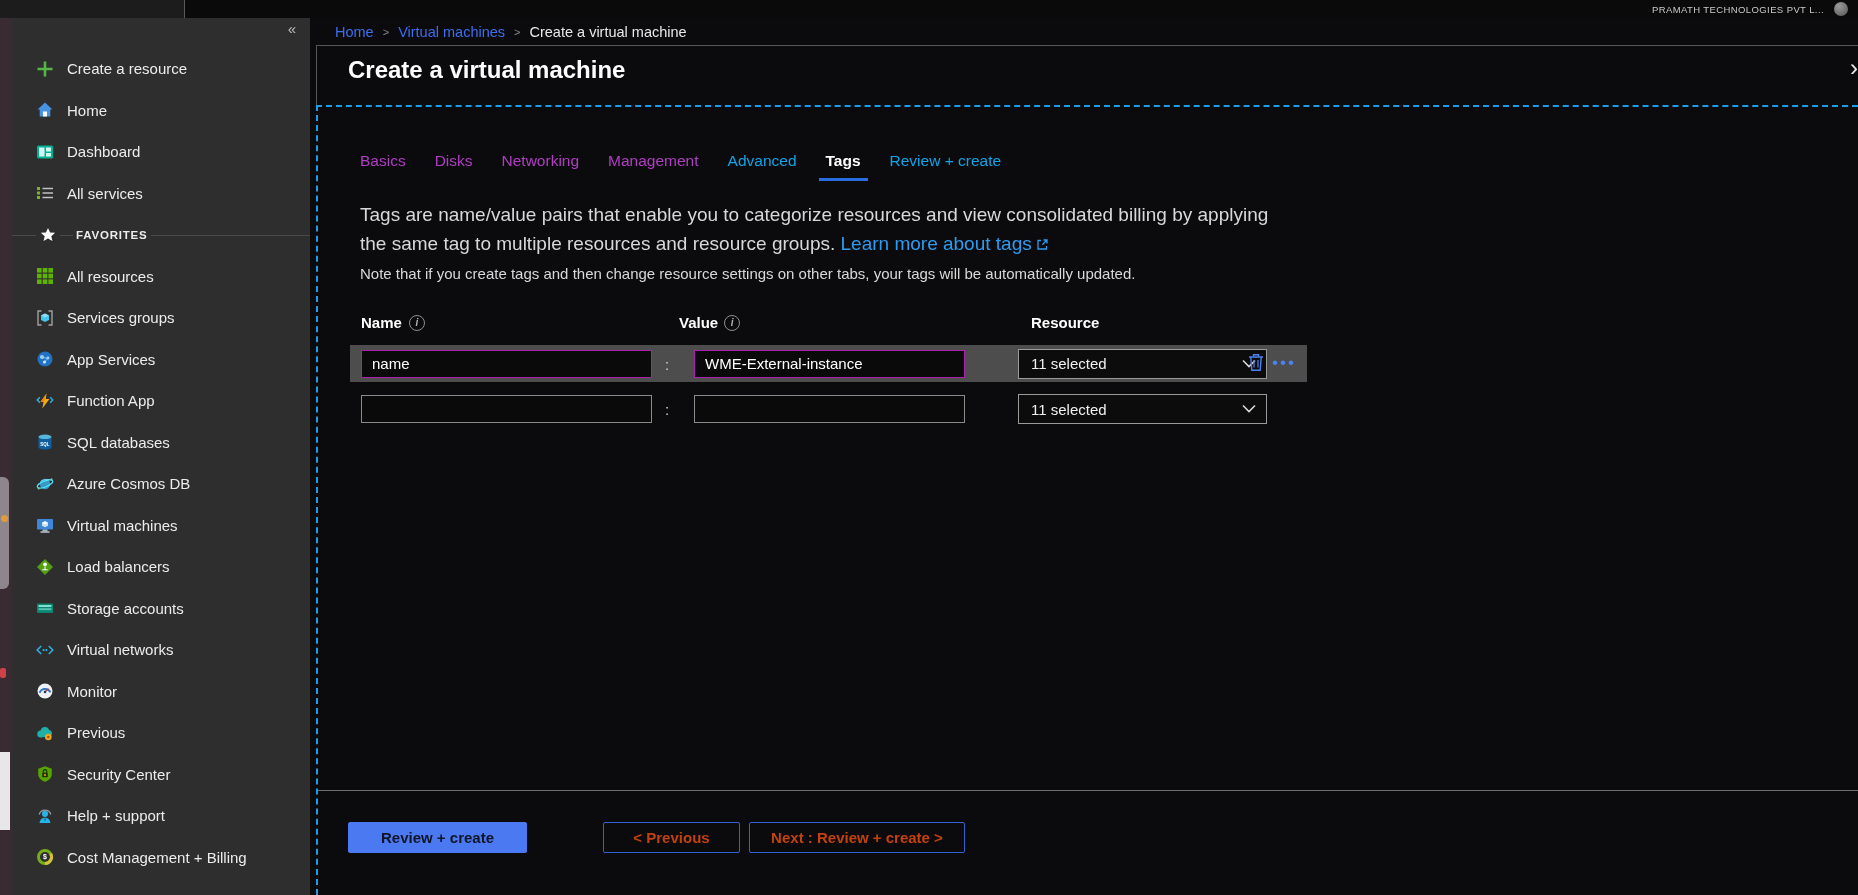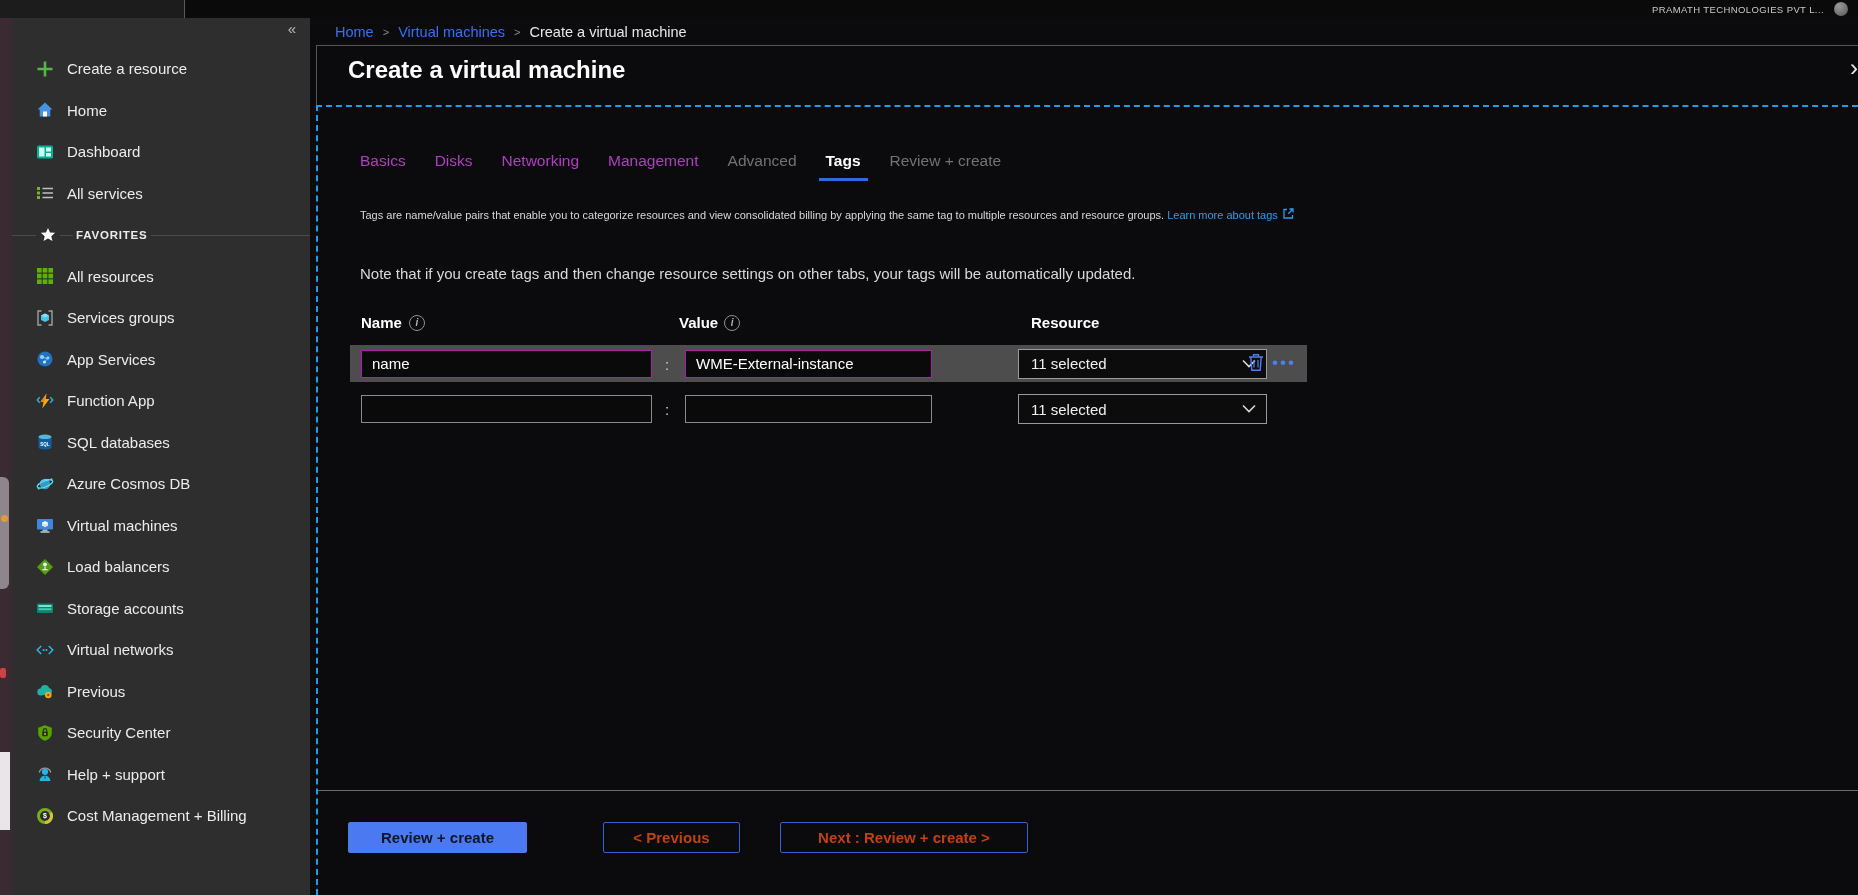--- a/index.html
+++ b/index.html
@@ -41,57 +41,57 @@
   .title-chevron{position:absolute;right:0px;top:38px;font-size:24px;color:#e8e8e8;cursor:pointer;line-height:24px;}
   .panel-edge{position:absolute;left:6px;top:27px;width:1px;height:60px;background:#565656;}
 
   
   .panel{position:absolute;left:6px;top:87px;right:0;bottom:0;border-top:2px dashed #1b9de8;border-left:2px dashed #1b9de8;}
 
   
   .tabs{position:absolute;left:42px;top:45px;display:flex;gap:29px;font-size:15.5px;}
   .tab{padding-bottom:8px;cursor:pointer;}
   .tab.visited{color:#b13dc4;}
-  .tab.default{color:#737373;}
+  .tab.default{color:#0ea5e9;}
   .tab.active{color:#fff;font-weight:bold;border-bottom:3px solid #2a6de0;padding-left:7px;padding-right:7px;margin-left:-7px;margin-right:-7px;}
 
-  .desc{position:absolute;left:42px;top:94px;width:935px;margin:0;font-size:11px;line-height:28.5px;color:#d8d8d8;}
+  .desc{position:absolute;left:42px;top:94px;width:935px;margin:0;font-size:19px;line-height:28.5px;color:#d8d8d8;}
   .learn-link{color:#2e9bf0;cursor:pointer;text-decoration:none;}
   .ext-icon{display:inline-block;vertical-align:-1px;margin-left:4px;}
   .note{position:absolute;left:42px;top:158px;margin:0;font-size:15px;color:#d8d8d8;}
 
   
   .col-headers{position:absolute;top:207px;left:0;right:0;height:20px;font-size:15px;font-weight:bold;color:#fff;}
   .col-name{position:absolute;left:43px;display:flex;align-items:center;gap:7px;}
   .col-value{position:absolute;left:361px;display:flex;align-items:center;gap:6px;}
   .col-resource{position:absolute;left:713px;}
   .info-icon{width:14px;height:14px;border-radius:50%;border:1px solid #8e8e8e;color:#b5b5b5;font-size:10px;line-height:14px;text-align:center;font-style:italic;cursor:pointer;flex:0 0 14px;}
 
   .tag-row{position:absolute;left:32px;width:957px;height:37px;}
   .tag-row.highlighted{background:#4d4d4d;}
   .row-1{top:238px;}
   .row-2{top:284px;height:36px;}
   .tag-input{position:absolute;top:50%;transform:translateY(-50%);height:28px;background:#0a0a0a;color:#fff;font-size:15px;font-family:"Liberation Sans",sans-serif;padding:0 10px;box-sizing:border-box;outline:none;}
   .tag-input.name{left:11px;width:291px;}
-  .tag-input.value{left:335px;width:247px;}
+  .tag-input.value{left:344px;width:271px;}
   .border-magenta{border:1px solid #aa22ac;}
   .border-gray{border:1px solid #8a8a8a;}
   .colon{position:absolute;left:310px;top:50%;transform:translateY(-50%);width:14px;text-align:center;color:#d0d0d0;font-size:15px;}
   .dropdown{position:absolute;left:668px;top:50%;transform:translateY(-50%);width:249px;height:30px;background:#0c0c0c;border:1px solid #9a9a9a;box-sizing:border-box;display:flex;align-items:center;padding:0 12px;font-size:15px;color:#f0f0f0;cursor:pointer;}
   .dd-chevron{position:absolute;right:10px;top:50%;transform:translateY(-50%);display:flex;}
   .trash-btn{position:absolute;left:897px;top:50%;transform:translateY(-50%);display:flex;cursor:pointer;background:none;border:none;padding:0;}
   .dots-btn{position:absolute;left:922px;top:50%;transform:translateY(-56%);color:#4b82f0;font-size:17px;letter-spacing:2px;cursor:pointer;background:none;border:none;padding:0;font-family:"Liberation Sans",sans-serif;}
 
   
   .footer-divider{position:absolute;left:0;right:0;top:683px;height:1px;background:#6e6e6e;}
   .btn{position:absolute;top:715px;height:31px;font-size:15px;font-weight:600;font-family:"Liberation Sans",sans-serif;cursor:pointer;box-sizing:border-box;}
   .btn-primary{left:30px;width:179px;background:#4b79f2;color:#0d1526;border:1px solid #4b79f2;border-radius:2px;}
   .btn-outline{background:transparent;color:#c2410c;border:1px solid #3261d6;border-radius:2px;}
   .btn-previous{left:285px;width:137px;}
-  .btn-next{left:431px;width:248px;margin-left:31px;}
+  .btn-next{left:431px;width:216px;}
 </style>
 </head>
 <body>
 
 <div class="screen">
 
   <div class="top-bar">
     <div class="top-bar-left"></div>
     <div class="top-account">
       <span class="top-account-text">PRAMATH TECHNOLOGIES PVT L...</span>
@@ -284,20 +284,31 @@
         <span class="nav-icon">
           <svg width="18" height="18" viewBox="0 0 18 18">
               <path d="M5.2 5 1.2 9l4 4M12.8 5l4 4-4 4" stroke="#2cb5e8" stroke-width="1.5" fill="none"></path>
               <circle cx="7.6" cy="9" r="1.1" fill="#2cb5e8"></circle>
               <circle cx="10.4" cy="9" r="1.1" fill="#2cb5e8"></circle>
             </svg>
         </span>
           <span class="nav-label">Virtual networks</span>
       </li>
 
+      <li class="nav-item">
+        <span class="nav-icon">
+          <svg width="18" height="18" viewBox="0 0 18 18">
+              <circle cx="9" cy="9" r="7.5" fill="#eef3f8"></circle>
+              <path d="M3.6 10.8A5.8 5.8 0 0 1 14.4 10.4" stroke="#3178c6" stroke-width="2" fill="none"></path>
+              <path d="M9 9.8 12.6 6.8" stroke="#c23b3b" stroke-width="1.3"></path>
+              <circle cx="9" cy="10" r="1.3" fill="#1e3a5c"></circle>
+            </svg>
+        </span>
+          <span class="nav-label">Monitor</span>
+      </li>
 
       <li class="nav-item">
         <span class="nav-icon">
           <svg width="18" height="18" viewBox="0 0 18 18">
               <path d="M5 13.5a3.5 3.5 0 0 1-.4-7 4.5 4.5 0 0 1 8.6-.6 3.2 3.2 0 0 1 .3 6.3z" fill="#1fb0a8"></path>
               <circle cx="12.3" cy="13" r="3.3" fill="#f0a71f"></circle>
               <circle cx="12.3" cy="13" r="1.2" fill="#8a5c00"></circle>
             </svg>
         </span>
           <span class="nav-label">Previous</span>

